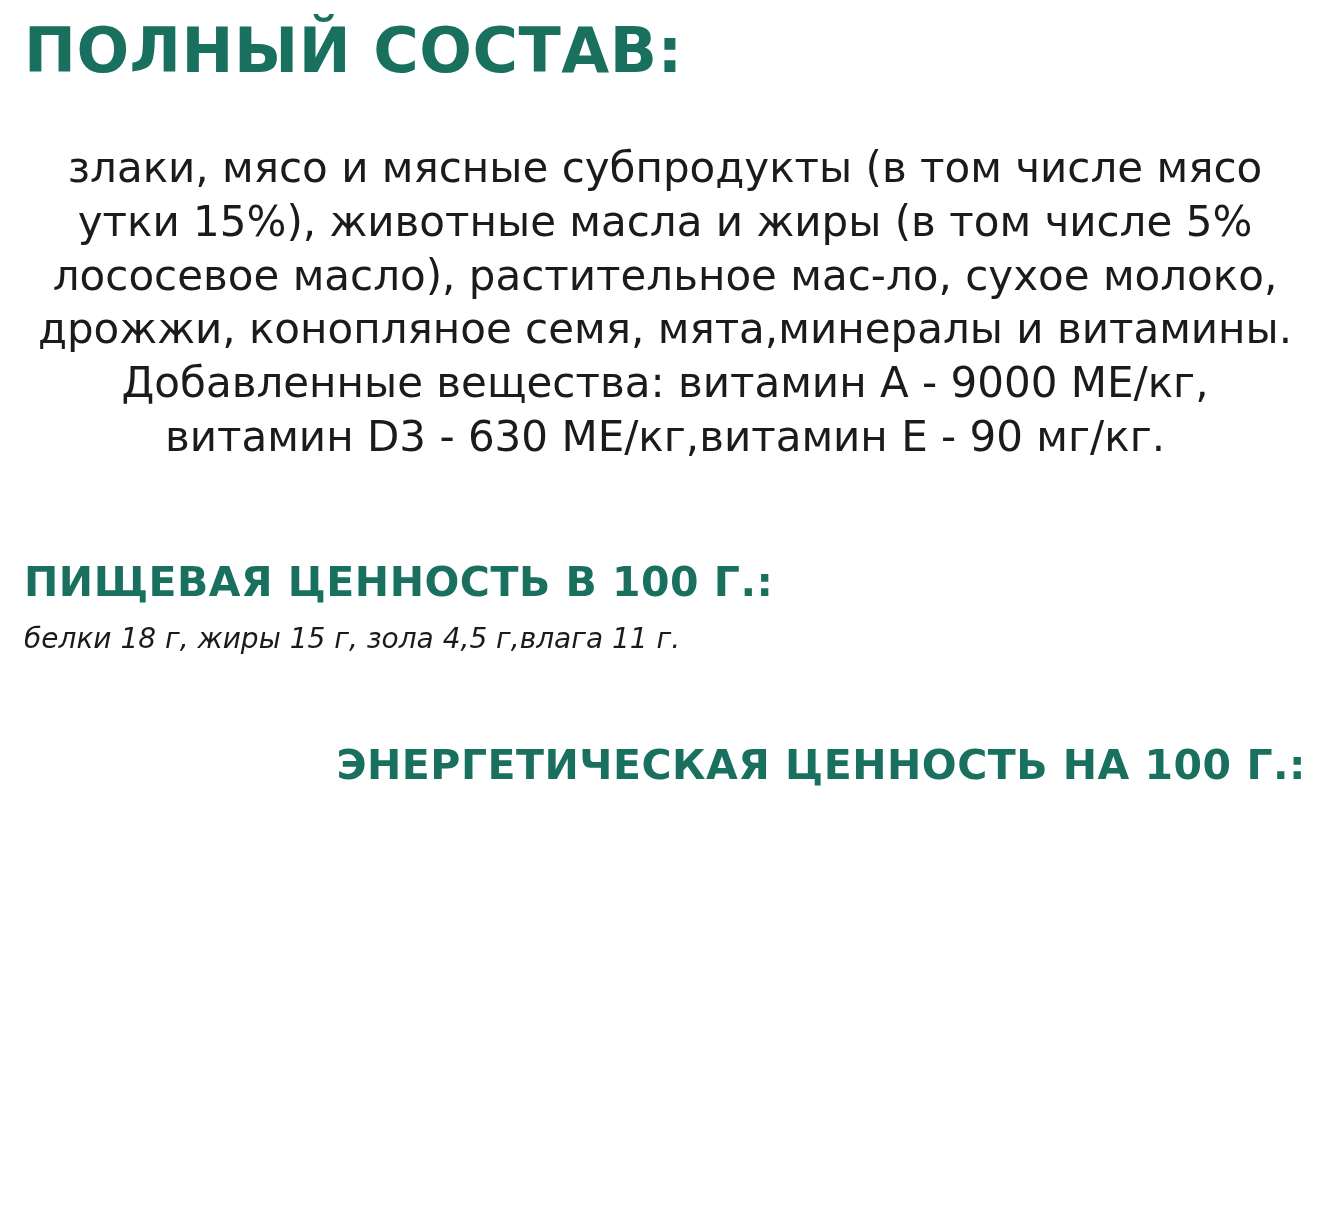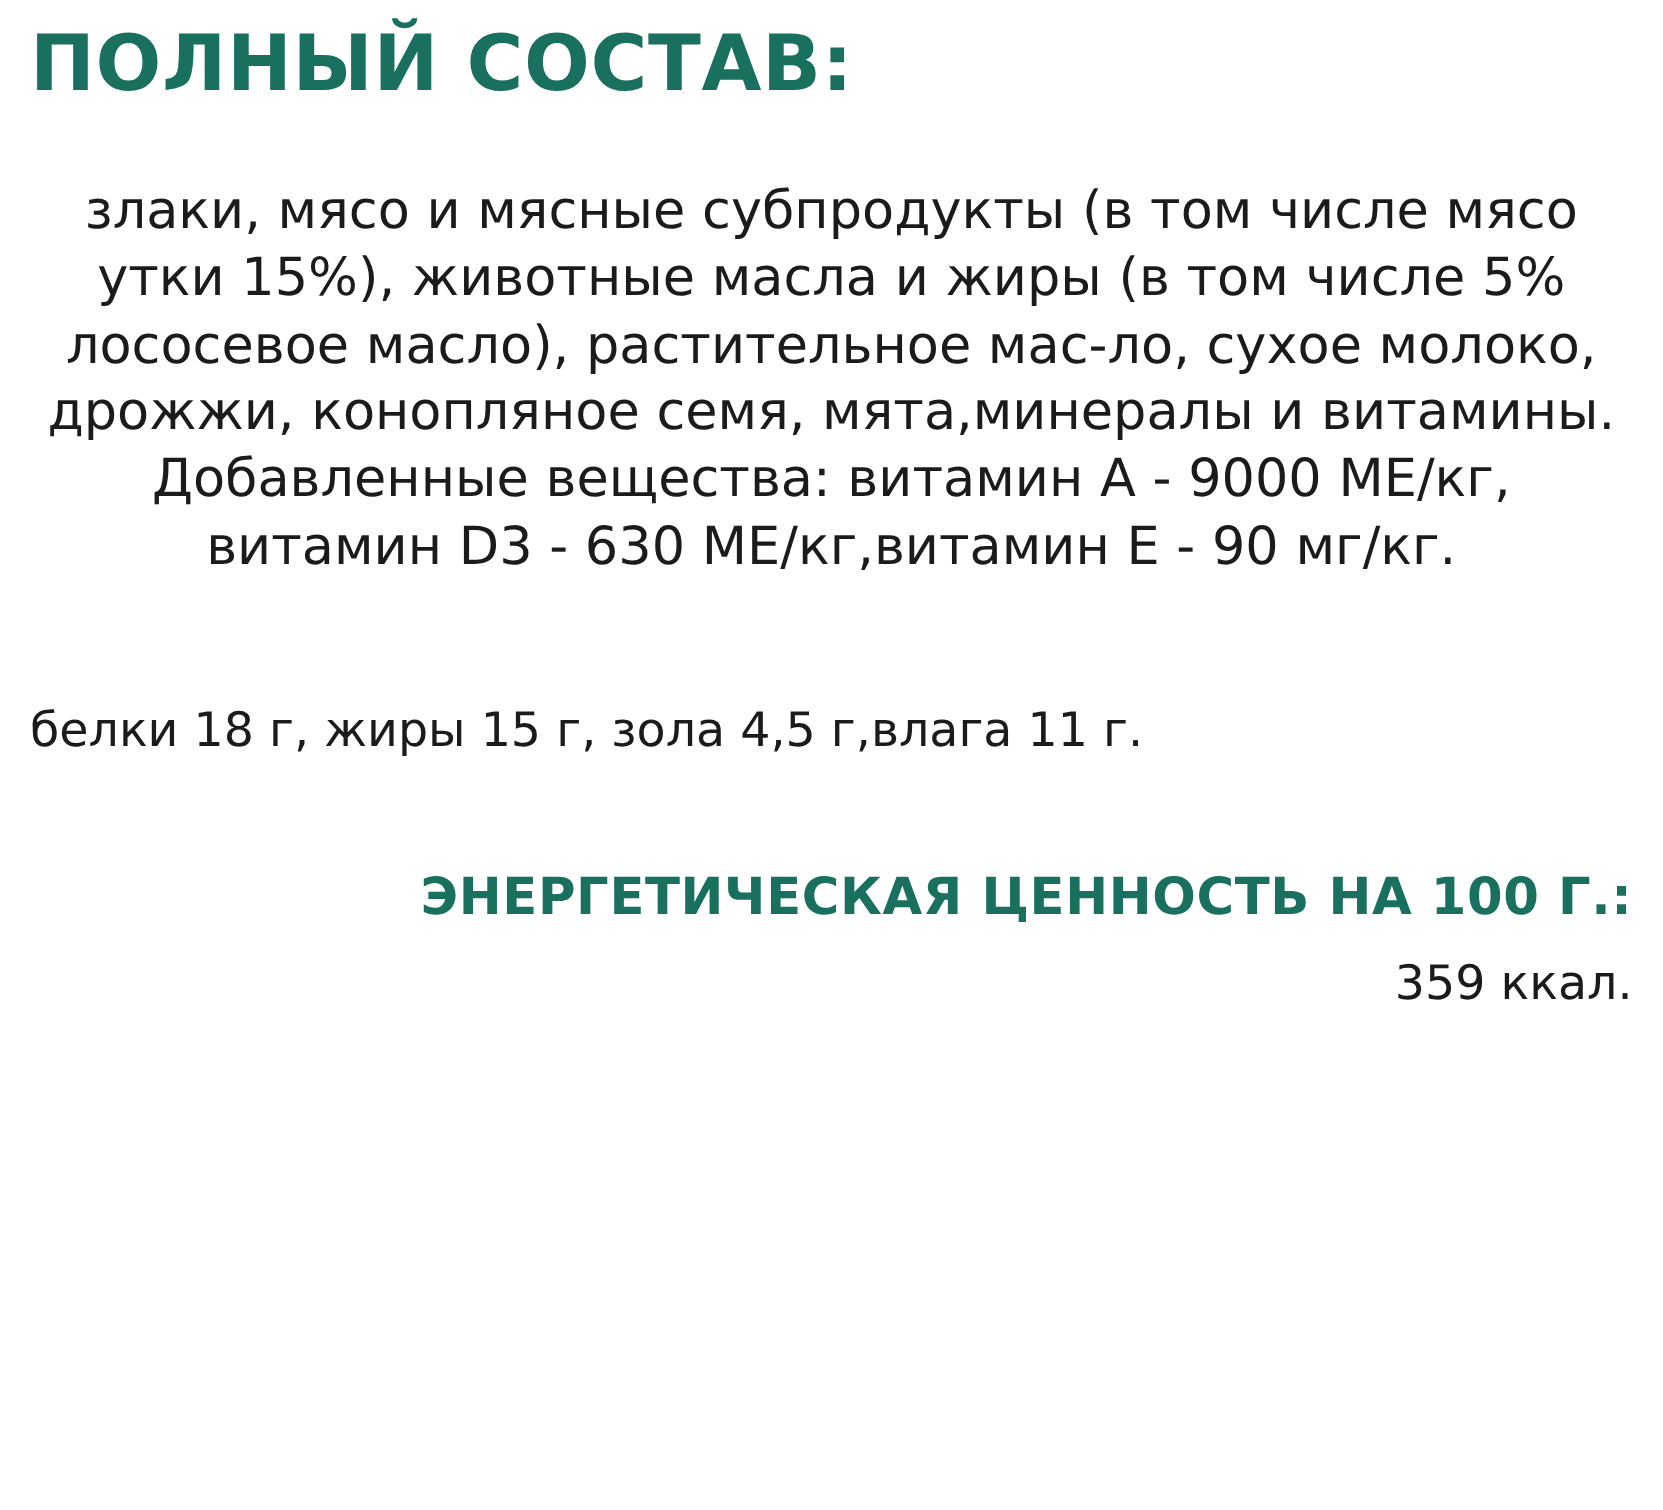--- a/index.html
+++ b/index.html
@@ -37,24 +37,25 @@
     line-height: 1.1;
   }
   .body-text {
     font-size: 42px;
     line-height: 1.28;
     color: #1b1b1b;
     white-space: pre-line;
     margin: 0;
   }
   .value-text {
-    font-size: 38px;
+    font-size: 28px;
     line-height: 1.3;
     color: #1b1b1b;
     margin: 0;
+    font-style: italic;
   }
   .block-composition {
     margin-top: 58px;
     text-align: center;
   }
   .section-nutrition {
     margin-top: 96px;
   }
   .section-nutrition .value-text {
     margin-top: 16px;
@@ -72,21 +73,21 @@
 
 <div class="page">
 
   <section class="section-composition">
     <h1 class="heading heading-main">ПОЛНЫЙ СОСТАВ:</h1>
     <p class="body-text block-composition">злаки, мясо и  мясные субпродукты (в том  числе мясо утки  15%), животные масла  и  жиры (в том числе 5%  лососевое  масло), растительное мас-ло, сухое молоко, дрожжи, конопляное семя, мята,минералы и  витамины.
 Добавленные вещества: витамин  А  -  9000 МЕ/кг, витамин  D3  -  630  МЕ/кг,витамин  Е - 90 мг/кг.</p>
   </section>
 
   <section class="section-nutrition">
+    <h2 class="heading heading-sub">ПИЩЕВАЯ ЦЕННОСТЬ В 100 Г.:</h2>
     <p class="value-text">белки  18 г, жиры 15 г, зола  4,5 г,влага 11 г.</p>
   </section>
 
   <section class="section-energy">
     <h2 class="heading heading-sub">ЭНЕРГЕТИЧЕСКАЯ ЦЕННОСТЬ НА 100 Г.:</h2>
-    <p class="value-text">359 ккал.</p>
   </section>
 
 </div>
 
 </body></html>

